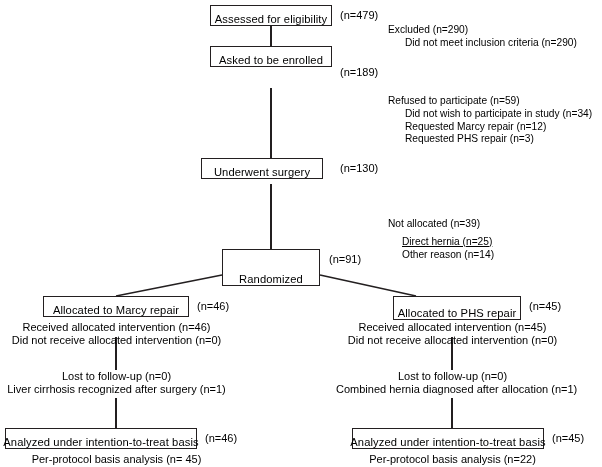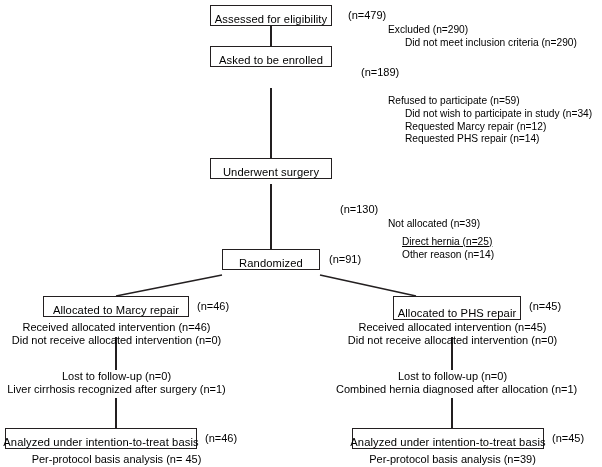--- a/index.html
+++ b/index.html
@@ -90,51 +90,51 @@
     </g>
     <g stroke="#231f20" stroke-width="1.5" fill="none">
       <line x1="222" y1="275" x2="116" y2="296"></line>
       <line x1="320" y1="275" x2="416" y2="296"></line>
     </g>
   </svg>
 
   <div class="node" style="left:210px; top:5px; width:122px; height:21px;">
     <span>Assessed for eligibility</span>
   </div>
-  <div class="count" style="left:340px; top:10px;margin-left:8px;">(n=479)</div>
+  <div class="count" style="left:340px; top:10px;">(n=479)</div>
 
   <div class="note" style="left:388px; top:24px;">
     <span>Excluded (n=290)</span>
     <span class="indent1">Did not meet inclusion criteria (n=290)</span>
   </div>
 
   <div class="node" style="left:210px; top:46px; width:122px; height:21px;">
     <span>Asked to be enrolled</span>
   </div>
-  <div class="count" style="left:340px; top:67px;margin-left:21px;">(n=189)</div>
+  <div class="count" style="left:340px; top:67px;">(n=189)</div>
 
   <div class="note" style="left:388px; top:95px;">
     <span>Refused to participate (n=59)</span>
     <span class="indent1">Did not wish to participate in study (n=34)</span>
     <span class="indent1">Requested Marcy repair (n=12)</span>
-    <span class="indent1">Requested PHS repair (n=14)</span>
+    <span class="indent1">Requested PHS repair (n=3)</span>
   </div>
 
-  <div class="node" style="left:210px; top:158px; width:122px; height:21px;">
+  <div class="node" style="left:201px; top:158px; width:122px; height:21px;">
     <span>Underwent surgery</span>
   </div>
-  <div class="count" style="left:340px; top:163px;margin-top:41px;">(n=130)</div>
+  <div class="count" style="left:340px; top:163px;">(n=130)</div>
 
   <div class="note" style="left:388px; top:186px;margin-top:32px;">
     <span>Not allocated (n=39)</span>
     <span class="indent-sm" style="margin-top:5px;text-decoration:underline;">Direct hernia (n=25)</span>
     <span class="indent-sm">Other reason (n=14)</span>
   </div>
 
-  <div class="node" style="left:222px; top:249px; width:98px; height:21px;">
+  <div class="node" style="left:222px; top:249px; width:98px; height:37px;">
     <span>Randomized</span>
   </div>
   <div class="count" style="left:329px; top:254px;">(n=91)</div>
 
   <div class="node" style="left:43px; top:296px; width:146px; height:21px;">
     <span>Allocated to Marcy repair</span>
   </div>
   <div class="count" style="left:197px; top:301px;">(n=46)</div>
 
   <div class="note-center" style="left:0px; top:321px; width:233px;">
@@ -170,16 +170,16 @@
     <span>Lost to follow-up (n=0)</span>
     <span>Combined hernia diagnosed after allocation (n=1)</span>
   </div>
 
   <div class="node" style="left:352px; top:428px; width:192px; height:21px;">
     <span>Analyzed under intention-to-treat basis</span>
   </div>
   <div class="count" style="left:552px; top:433px;">(n=45)</div>
 
   <div class="note-center" style="left:336px; top:453px; width:233px;">
-    <span>Per-protocol basis analysis (n=39)</span>
+    <span>Per-protocol basis analysis (n=22)</span>
   </div>
 
 </div>
 
 </body></html>

